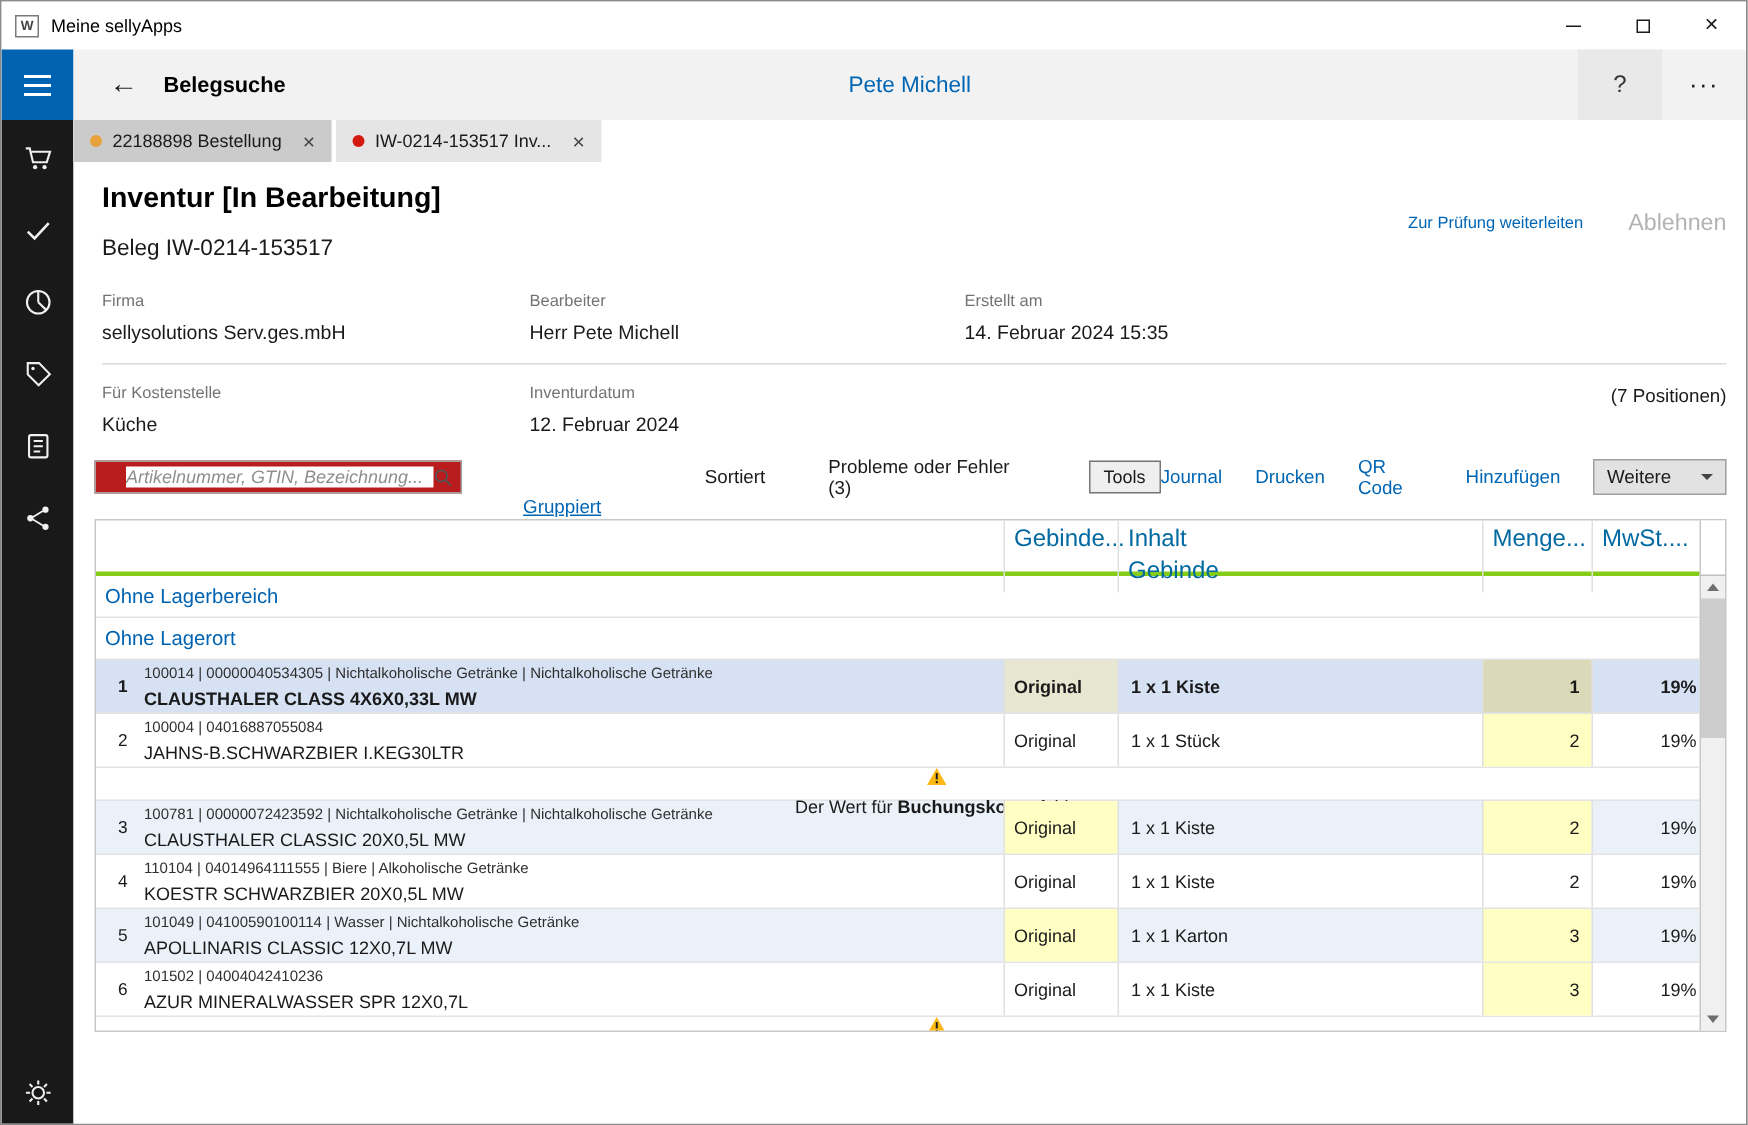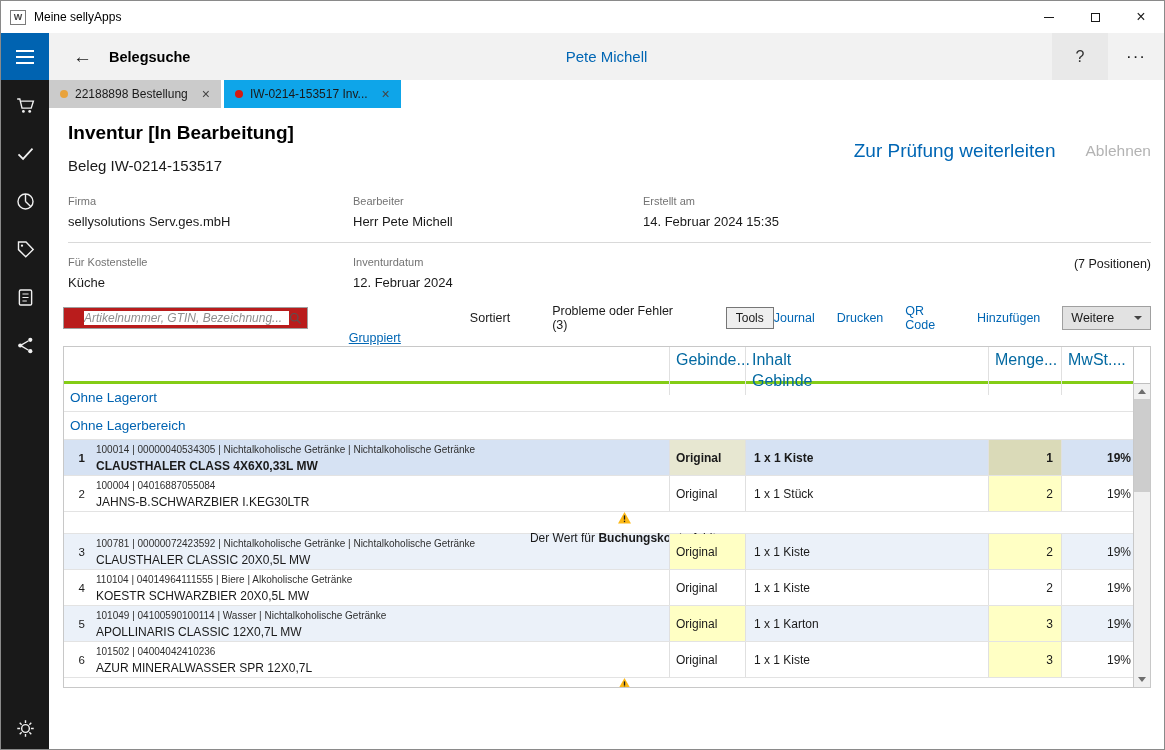--- a/index.html
+++ b/index.html
@@ -33,32 +33,32 @@
   .sideicon { width:21px; height:21px; display:flex; align-items:center; justify-content:center; }
   .sideicon svg { width:21px; height:21px; }
   .gearwrap { margin-top:auto; margin-bottom:12px; }
 
   .main { flex:1; display:flex; flex-direction:column; background:#fff; min-width:0; }
 
   
   .tabbar { height:28px; display:flex; background:#fff; }
   .tab { display:flex; align-items:center; padding:0 11px; font-size:12px; color:#1a1a1a; margin-right:3px; }
   .tab-0 { background:#cbcbcb; }
-  .tab-1 { background:#0ea5e9; }
+  .tab-1 { background:#e5e5e5; }
   .tabdot { width:8px; height:8px; border-radius:50%; margin-right:7px; flex:none; }
   .tabclose { margin-left:14px; font-size:14px; color:#444; line-height:1; }
 
   
   .content { flex:1; padding:14px 13px 0 19px; position:relative; }
 
   .dochead { display:flex; align-items:flex-start; }
   .doctitle { font-size:19px; font-weight:bold; color:#000; }
   .docsub { font-size:15px; color:#1a1a1a; margin-top:13px; }
   .docactions { margin-left:auto; display:flex; align-items:center; gap:30px; margin-top:18px; }
-  .act-forward { color:#0066b4; font-size:19px; }
+  .act-forward { color:#0066b4; font-size:11px; }
   .act-reject { color:#b3b3b3; font-size:15.5px; }
 
   .fields { margin-top:21px; }
   .frow { display:flex; position:relative; }
   .frow1 { padding-bottom:13px; border-bottom:1px solid #d9d9d9; }
   .frow2 { padding-top:13px; }
   .f1 { width:285px; } .f2 { width:290px; } .f3 { flex:1; }
   .flabel { font-size:11px; color:#737373; }
   .fvalue { font-size:13px; color:#1a1a1a; margin-top:7px; }
   .positions { position:absolute; right:0; top:14px; font-size:12.5px; color:#1a1a1a; }
@@ -291,22 +291,22 @@
               <div></div>
               <div class="hc">Gebinde...</div>
               <div class="hc">
                 <div>Inhalt</div>
                 <div>Gebinde</div>
               </div>
               <div class="hc">Menge...</div>
               <div class="hc">MwSt....</div>
             </div>
             <div class="tbody">
+                <div class="grow">Ohne Lagerbereich</div>
                 <div class="grow">Ohne Lagerort</div>
-                <div class="grow">Ohne Lagerbereich</div>
                 <div class="drow sel">
                   <div class="c-num">1</div>
                   <div class="c-desc">
                     <div class="meta">100014 | 00000040534305 | Nichtalkoholische Getränke | Nichtalkoholische Getränke</div>
                     <div class="name">CLAUSTHALER CLASS 4X6X0,33L MW</div>
                   </div>
                   <div class="c-geb">Original</div>
                   <div class="c-inh">1 x 1 Kiste</div>
                   <div class="c-men">1</div>
                   <div class="c-mws">19%</div>

